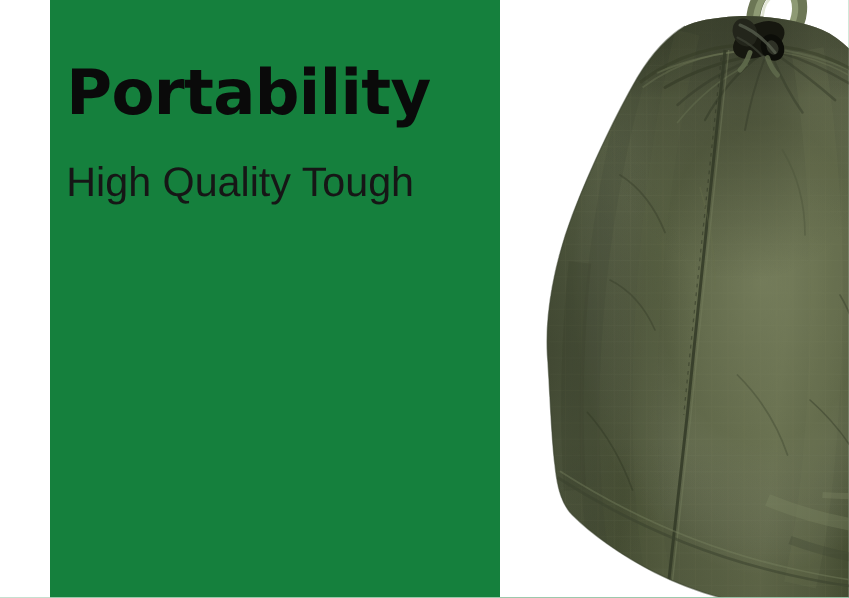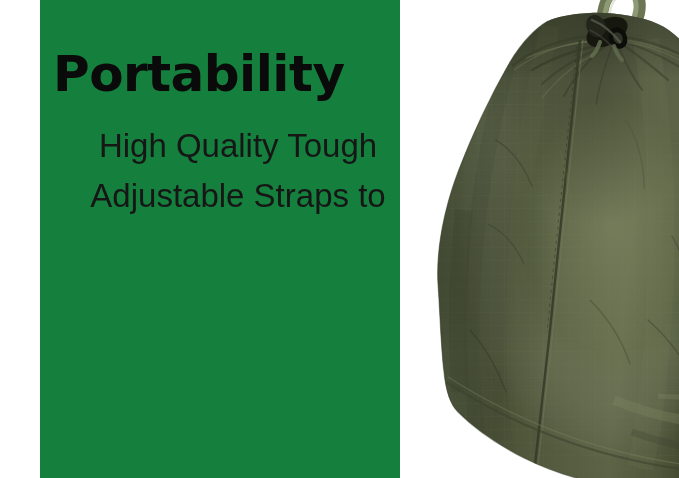--- a/index.html
+++ b/index.html
@@ -37,21 +37,20 @@
   }
   .subcopy {
     margin: 0;
     padding-top: 21px;
     font-family: "Liberation Sans", sans-serif;
     font-size: 33px;
     font-weight: 400;
     line-height: 50px;
     color: #161616;
     letter-spacing: 0px;
-    text-align: center;
   }
   .subcopy .ln { display: block; white-space: nowrap; }
 
   
   .photo {
     position: absolute;
     left: 360px;
     top: 0;
     width: 319px;
     height: 478px;
@@ -62,21 +61,20 @@
 </head>
 <body>
 
 <div id="page">
 
   <div class="text-panel">
     <h1 class="headline">Portability</h1>
 
     <p class="subcopy">
       <span class="ln">High Quality Tough</span>
-      <span class="ln">Adjustable Straps to</span>
     </p>
   </div>
 
   <div class="photo">
     <svg viewBox="0 0 319 478" preserveAspectRatio="none">
       <defs>
 
         <linearGradient id="bodyGrad" x1="0" y1="0" x2="1" y2="0.15">
           <stop offset="0.00" stop-color="#434a34"></stop>
           <stop offset="0.10" stop-color="#4b5339"></stop>

